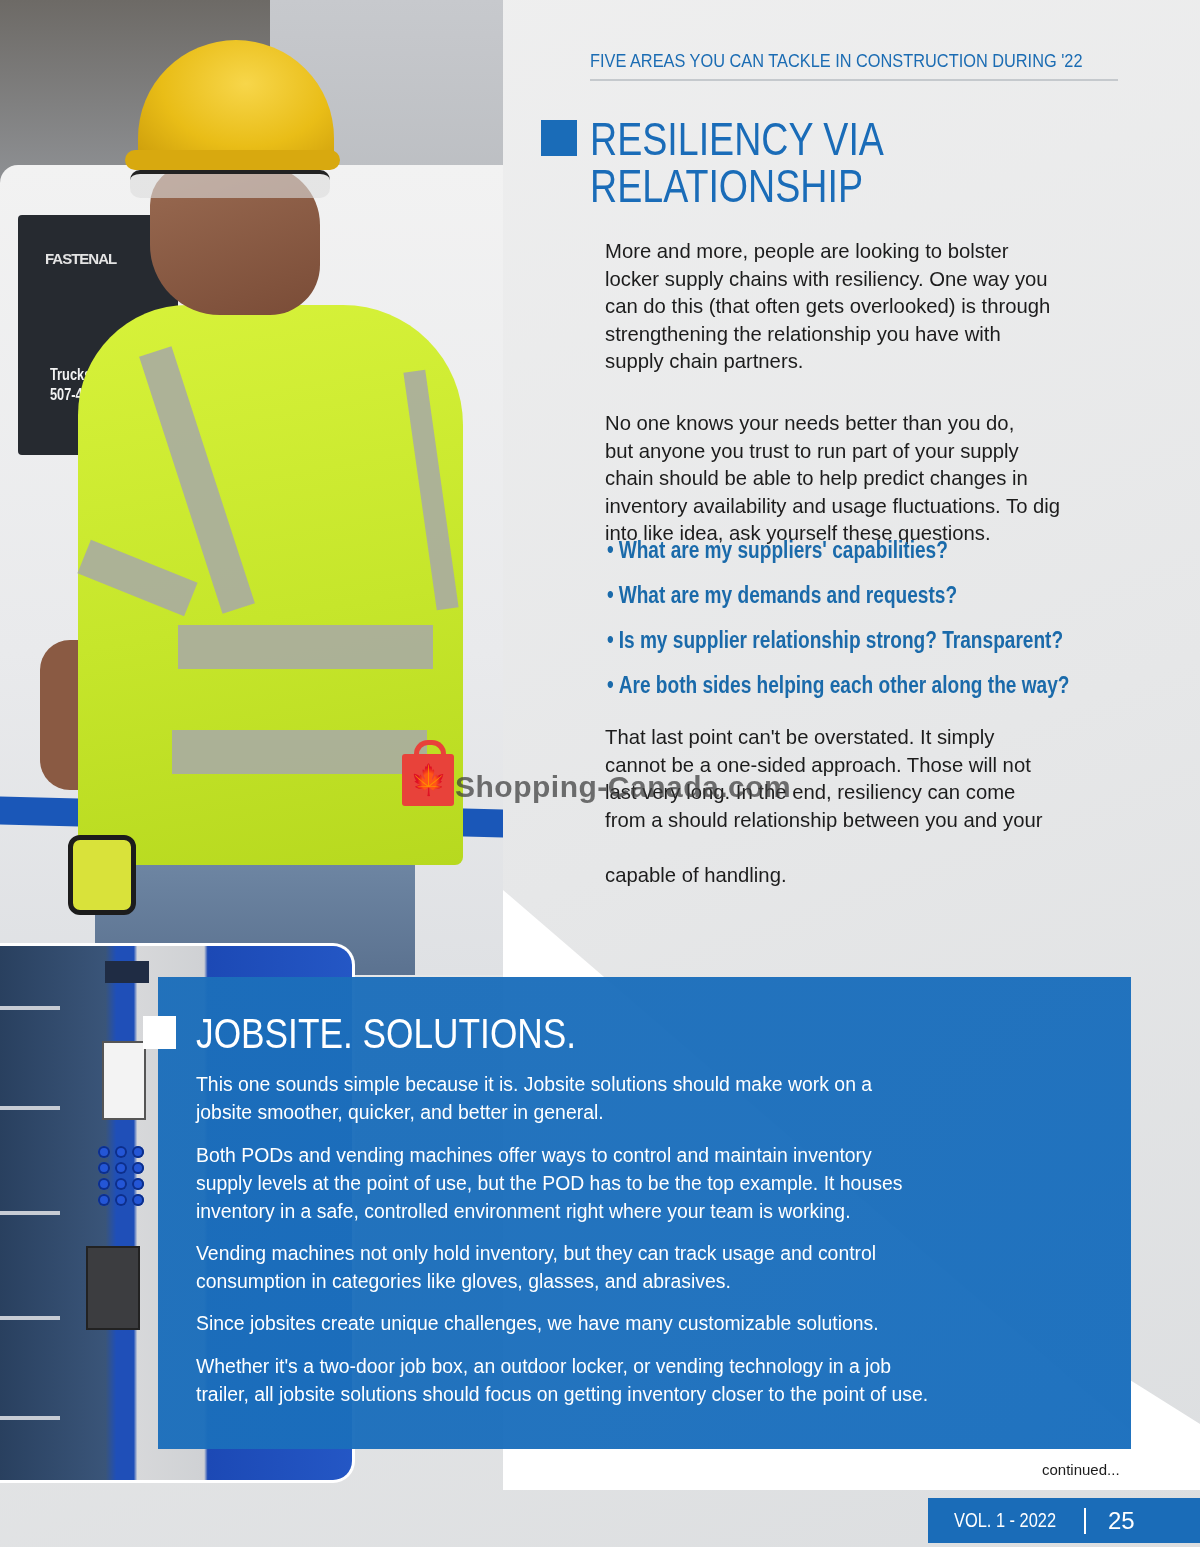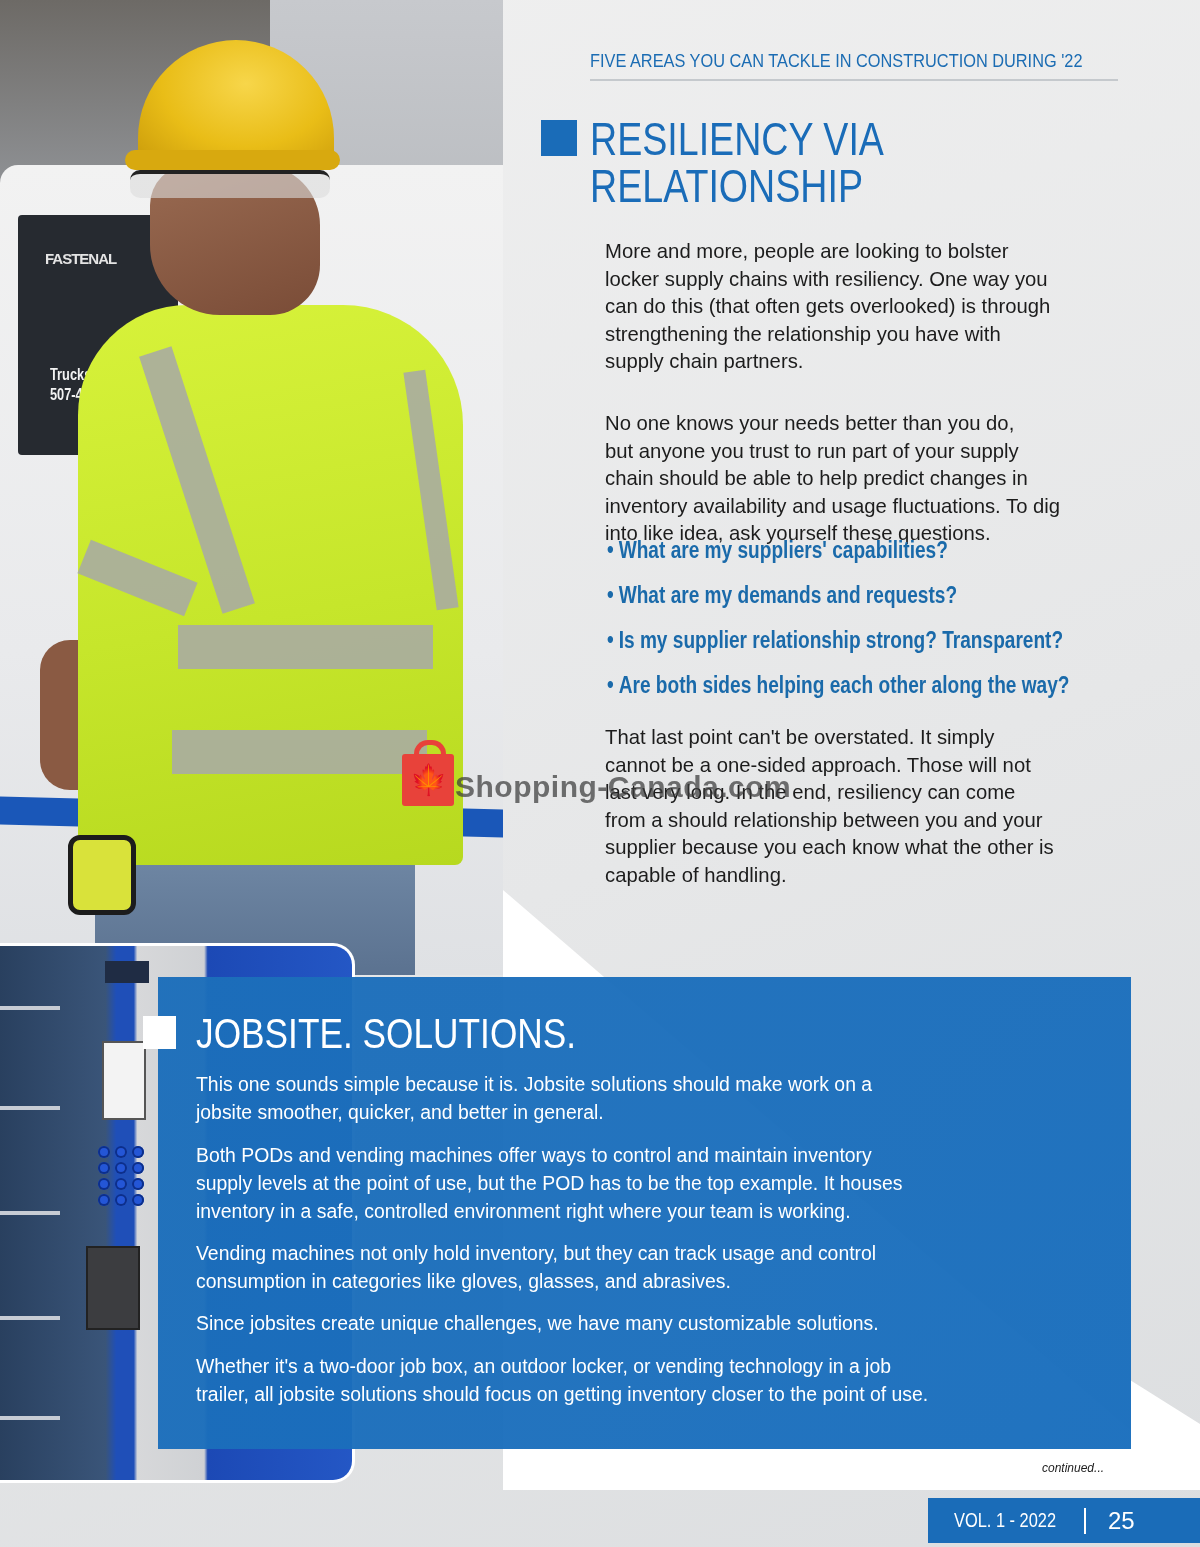--- a/index.html
+++ b/index.html
@@ -98,21 +98,21 @@
   .box-title {
     position: absolute; left: 196px; top: 1010px; color: #ffffff; font-size: 43px; line-height: 46px;
     font-weight: normal; margin: 0; white-space: nowrap; transform: scaleX(0.82); transform-origin: left;
   }
   .box-text {
     position: absolute; left: 196px; color: #ffffff; font-size: 20px; line-height: 28px; margin: 0;
     white-space: nowrap; transform: scaleX(0.97); transform-origin: left;
   }
 
   
-  .continued { position: absolute; left: 1042px; top: 1461px; font-style: italic; font-size: 12px; color: #1c1c1c; }
+  .continued { position: absolute; left: 1042px; top: 1461px; font-size: 15px; color: #1c1c1c; }
   .folio {
     position: absolute; left: 928px; top: 1498px; width: 272px; height: 45px; background: #1a6cb8;
     color: #ffffff; display: flex; align-items: center;
   }
   .folio-vol { margin-left: 26px; font-size: 20px; transform: scaleX(0.82); transform-origin: left; white-space: nowrap; width: 118px; }
   .folio-sep { width: 2px; height: 26px; background: #ffffff; margin-left: 12px; }
   .folio-page { margin-left: 22px; font-size: 24px; font-weight: normal; }
 </style>
 </head>
 <body>
@@ -176,21 +176,21 @@
   <li>What are my demands and requests?</li>
   <li>Is my supplier relationship strong? Transparent?</li>
   <li>Are both sides helping each other along the way?</li>
 </ul>
 
 <p class="body-text" style="top:710px;">
   <span>That last point can't be overstated. It simply</span><br>
   <span>cannot be a one-sided approach. Those will not</span><br>
   <span>last very long. In the end, resiliency can come</span><br>
   <span>from a should relationship between you and your</span><br>
-  <span>supplier because you each know what the other is</span><br>
+  <br>
   <span>capable of handling.</span>
 </p>
 
 <div class="photo-vending">
   <div class="pv-shelf" style="top:60px"></div>
   <div class="pv-shelf" style="top:160px"></div>
   <div class="pv-shelf" style="top:265px"></div>
   <div class="pv-shelf" style="top:370px"></div>
   <div class="pv-shelf" style="top:470px"></div>
   <div class="pv-screen"></div>

